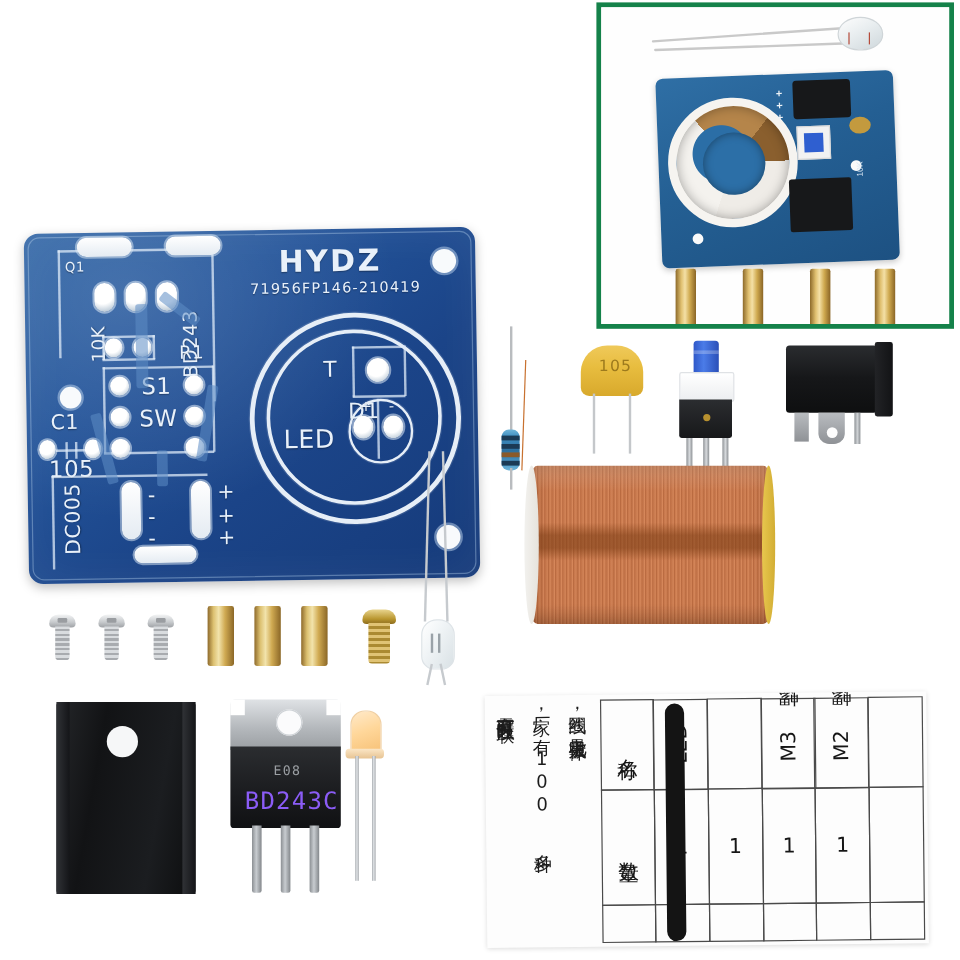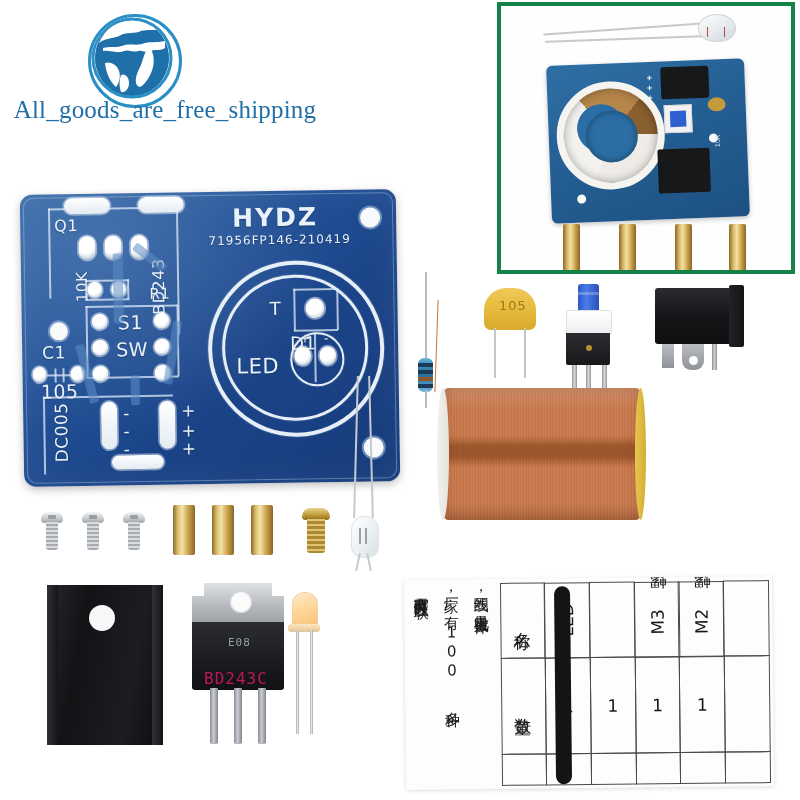--- a/index.html
+++ b/index.html
@@ -299,39 +299,20 @@
     border-radius:8px;
   }
 
   .lead-wire{position:absolute;background:#c6cace;}
 </style>
 </head>
 <body>
 
 <div id="stage">
 
-  <div class="brand-block">
-    <div class="globe">
-      <svg width="82" height="82" viewBox="0 0 82 82" aria-hidden="true">
-        <circle cx="41" cy="41" r="40" fill="#ffffff"></circle>
-        <path d="M41 3 C60 3 78 19 78 41 C78 62 61 79 41 79 C20 79 4 62 4 41 C4 19 21 3 41 3 Z" fill="#1f6fa8"></path>
-        <path d="M8 26 C16 20 24 22 30 18 C36 15 44 17 50 14 C56 12 64 14 70 12
-                 C66 7 54 3 41 3 C26 3 14 12 8 26 Z" fill="#ffffff"></path>
-        <path d="M12 34 C20 33 26 37 33 34 C38 32 42 36 47 34 C52 33 56 37 60 34
-                 C64 32 70 34 74 31 L74 24 C66 26 58 24 51 27 C44 29 38 26 31 29
-                 C24 31 18 29 12 31 Z" fill="#ffffff"></path>
-        <path d="M58 30 C62 34 64 42 62 50 C60 58 56 64 52 68 C49 71 46 70 45 66
-                 C44 60 47 54 50 48 C52 42 54 34 58 30 Z" fill="#ffffff"></path>
-        <path d="M14 46 C20 44 26 48 28 54 C30 60 28 66 25 70 C20 66 15 57 14 46 Z" fill="#ffffff"></path>
-        <path d="M30 58 C34 56 38 60 38 66 C38 72 34 76 30 75 C28 70 28 63 30 58 Z" fill="#ffffff"></path>
-        <circle cx="41" cy="41" r="39" fill="none" stroke="#2a8fc4" stroke-width="3"></circle>
-      </svg>
-    </div>
-    <div class="brand-text">All_goods_are_free_shipping</div>
-  </div>
 
   <div class="inset">
     <div class="inset-inner">
 
       <div class="inset-lead" style="left:42px;top:22px;width:160px;transform:rotate(-4deg);"></div>
       <div class="inset-lead" style="left:44px;top:32px;width:158px;transform:rotate(-2deg);"></div>
       <div class="inset-bulb"></div>
 
       <div class="inset-board">
         <div class="inset-coil"></div>
@@ -360,21 +341,21 @@
     <div class="silk" style="left:212px;top:12px;font-size:25px;font-weight:bold;letter-spacing:2px;">HYDZ</div>
     <div class="silk" style="left:188px;top:42px;font-size:12px;letter-spacing:1px;">71956FP146-210419</div>
 
     <div class="mount" style="left:340px;top:18px;"></div>
     <div class="mount" style="left:340px;top:248px;"></div>
     <div class="mount" style="left:28px;top:128px;width:18px;height:18px;"></div>
 
     <div class="silkline" style="left:28px;top:14px;width:130px;height:1.5px;"></div>
     <div class="silkline" style="left:28px;top:14px;width:1.5px;height:90px;"></div>
     <div class="silkline" style="left:156px;top:14px;width:1.5px;height:128px;"></div>
-    <div class="silk" style="left:34px;top:22px;font-size:16px;">Q1</div>
+    <div class="silk" style="left:34px;top:22px;font-size:11px;">Q1</div>
     <div class="silk silk-rot" style="left:128px;top:122px;font-size:16px;">BD243</div>
     <div class="pad" style="left:58px;top:42px;width:17px;height:24px;border-radius:9px;"></div>
     <div class="pad" style="left:84px;top:42px;width:17px;height:24px;border-radius:9px;"></div>
     <div class="pad" style="left:110px;top:42px;width:17px;height:24px;border-radius:9px;"></div>
 
     <div class="silk silk-rot" style="left:52px;top:108px;font-size:15px;">10K</div>
     <div class="silk" style="left:128px;top:92px;font-size:15px;">R1</div>
     <div class="silkline" style="left:64px;top:86px;width:44px;height:1.5px;"></div>
     <div class="silkline" style="left:64px;top:86px;width:1.5px;height:20px;"></div>
     <div class="silkline" style="left:106px;top:86px;width:1.5px;height:20px;"></div>
@@ -528,21 +509,21 @@
   </div>
 
   <div>
     <div class="to220-tab">
       <div class="notchL" style="left:0;"></div>
       <div class="notchR" style="right:0;"></div>
     </div>
     <div class="to220-hole"></div>
     <div class="to220-body"></div>
     <div class="to220-mark" style="left:228px;top:636px;font-size:11px;text-align:center;">E08</div>
-    <div class="to220-mark" style="left:204px;top:669px;font-size:16px;color:#be185d;">BD243C</div>
+    <div class="to220-mark" style="left:204px;top:655px;font-size:20px;color:#8b5cf6;">BD243C</div>
     <div class="to220-pin" style="left:210px;top:688px;"></div>
     <div class="to220-pin" style="left:234px;top:688px;"></div>
     <div class="to220-pin" style="left:258px;top:688px;"></div>
   </div>
 
   <div>
     <div class="led-dome"></div>
     <div class="led-flange"></div>
     <div class="led-lead" style="left:296px;top:630px;height:104px;"></div>
     <div class="led-lead" style="left:310px;top:630px;height:104px;"></div>

